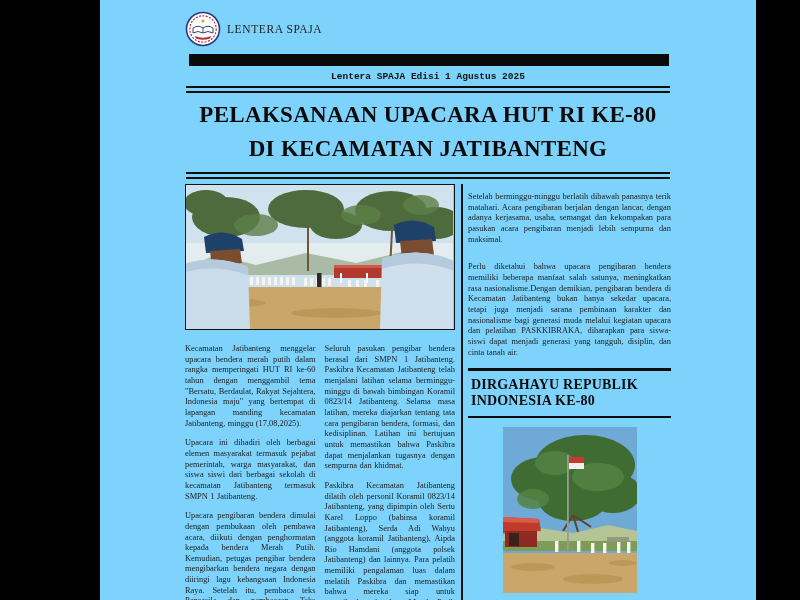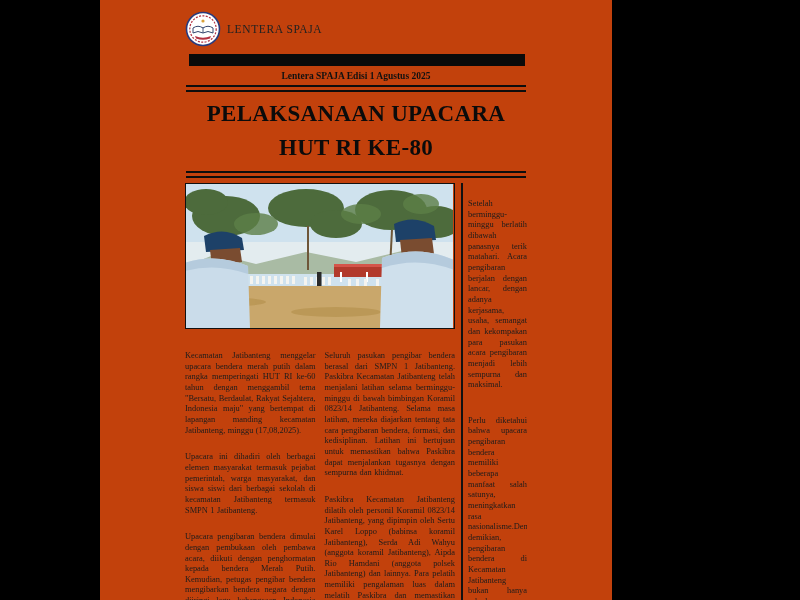--- a/index.html
+++ b/index.html
@@ -1,43 +1,43 @@
 <!DOCTYPE html>
 <html><head>
 <meta charset="utf-8">
 <style>
   html,body{margin:0;padding:0;background:#000;}
   .stage{position:relative;width:800px;height:600px;background:#000;overflow:hidden;
          font-family:"Liberation Serif",serif;}
-  .page{position:absolute;left:100px;top:0;width:512px;height:600px;background:#c2410c;
+  .page{position:absolute;left:100px;top:0;width:656px;height:600px;background:#7dd3fc;
         box-sizing:border-box;padding:6px 85px 0 85px;color:#1a1a1a;}
 
   
   .masthead{display:flex;justify-content:space-between;align-items:center;height:46px;
             margin-right:-22px;}
   .mast-left,.mast-right{display:flex;align-items:center;gap:6px;}
   .mast-title{font-family:"Liberation Serif",serif;font-size:11.5px;letter-spacing:.6px;
               color:#222;white-space:nowrap;}
   .logo-left-svg{width:36px;height:38px;}
   .logo-right-svg{width:38px;height:42px;}
 
   .black-bar{height:12px;background:#0a0a0a;margin:2px 2px 0 4px;}
-  .edition{font-family:Liberation Serif, serif;font-weight:bold;font-size:9.5px;
+  .edition{font-family:Liberation Mono, monospace;font-weight:bold;font-size:9.5px;
            text-align:center;margin:5px 0 4px;color:#111;}
   .double-rule{border-top:2.4px solid #0d0d0d;border-bottom:2.4px solid #0d0d0d;height:3px;margin:0 1px;}
   .headline{font-family:"Liberation Serif",serif;font-weight:bold;font-size:23px;line-height:34px;
             text-align:center;margin:5px 0 6px;letter-spacing:.3px;color:#0b0b0b;}
 
   
   .content{display:flex;margin-top:5px;height:421px;overflow:hidden;}
   .left-block{width:270px;flex:0 0 270px;}
   .photo-frame{border:1.6px solid #111;line-height:0;}
   .two-cols{display:flex;gap:9px;margin-top:6px;}
   .tcol{flex:1;min-width:0;}
-  .content p{font-size:8.4px;line-height:10.65px;text-align:justify;margin:16px 0 9px;
+  .content p{font-size:8.4px;line-height:10.65px;text-align:justify;margin:8px 0 9px;
              color:#1c1c1c;word-spacing:.4px;}
   .v-divider{flex:0 0 2px;background:#111;margin:0 5px 0 6px;}
   .right-block{flex:1;min-width:0;display:flex;flex-direction:column;}
   .banner-rule{height:2.6px;background:#0d0d0d;margin:1px 0;}
   .banner{font-weight:bold;font-size:14px;letter-spacing:.2px;padding:5px 2px 6px 3px;color:#0d0d0d;}
   .photo2-wrap{margin:8px auto 0;line-height:0;}
 </style>
 </head>
 <body>
 
@@ -56,21 +56,21 @@
         </svg>
         <span class="mast-title">LENTERA SPAJA</span>
       </div>
     </div>
 
     <div class="black-bar"></div>
     <div class="edition">Lentera SPAJA Edisi 1 Agustus 2025</div>
 
     <div class="double-rule"></div>
     <h1 class="headline"><span>PELAKSANAAN UPACARA HUT RI KE-80</span><br>
-        </h1>
+        <span>DI KECAMATAN JATIBANTENG</span></h1>
     <div class="double-rule"></div>
 
     <div class="content">
 
       <div class="left-block">
         <div class="photo-frame">
           <svg width="267" height="144" viewBox="0 0 267 144">
             <rect width="267" height="144" fill="#cfe2ee"></rect>
             <rect y="58" width="267" height="26" fill="#e3ecef"></rect>
             <path d="M0 82 L30 70 L70 80 L120 68 L170 78 L220 66 L267 78 L267 90 L0 90 Z" fill="#a9bba4"></path>

